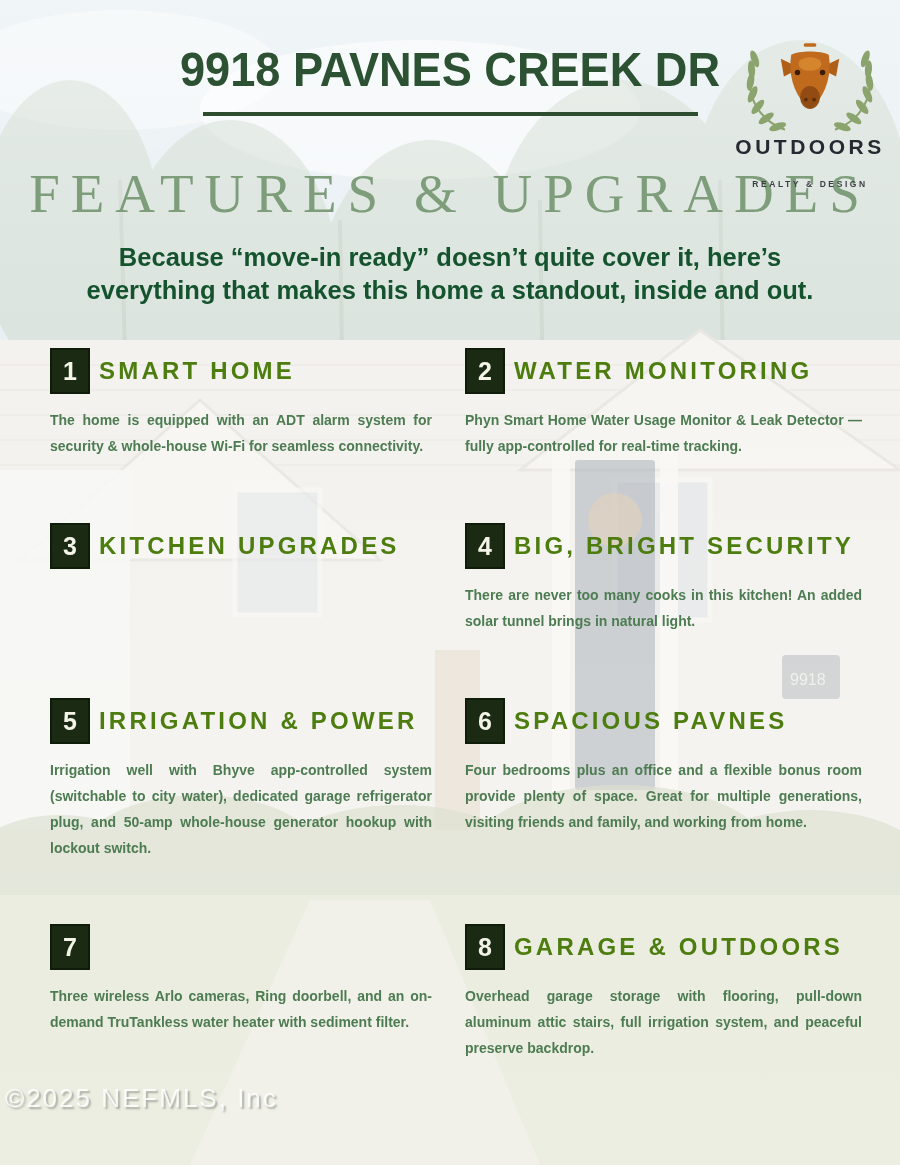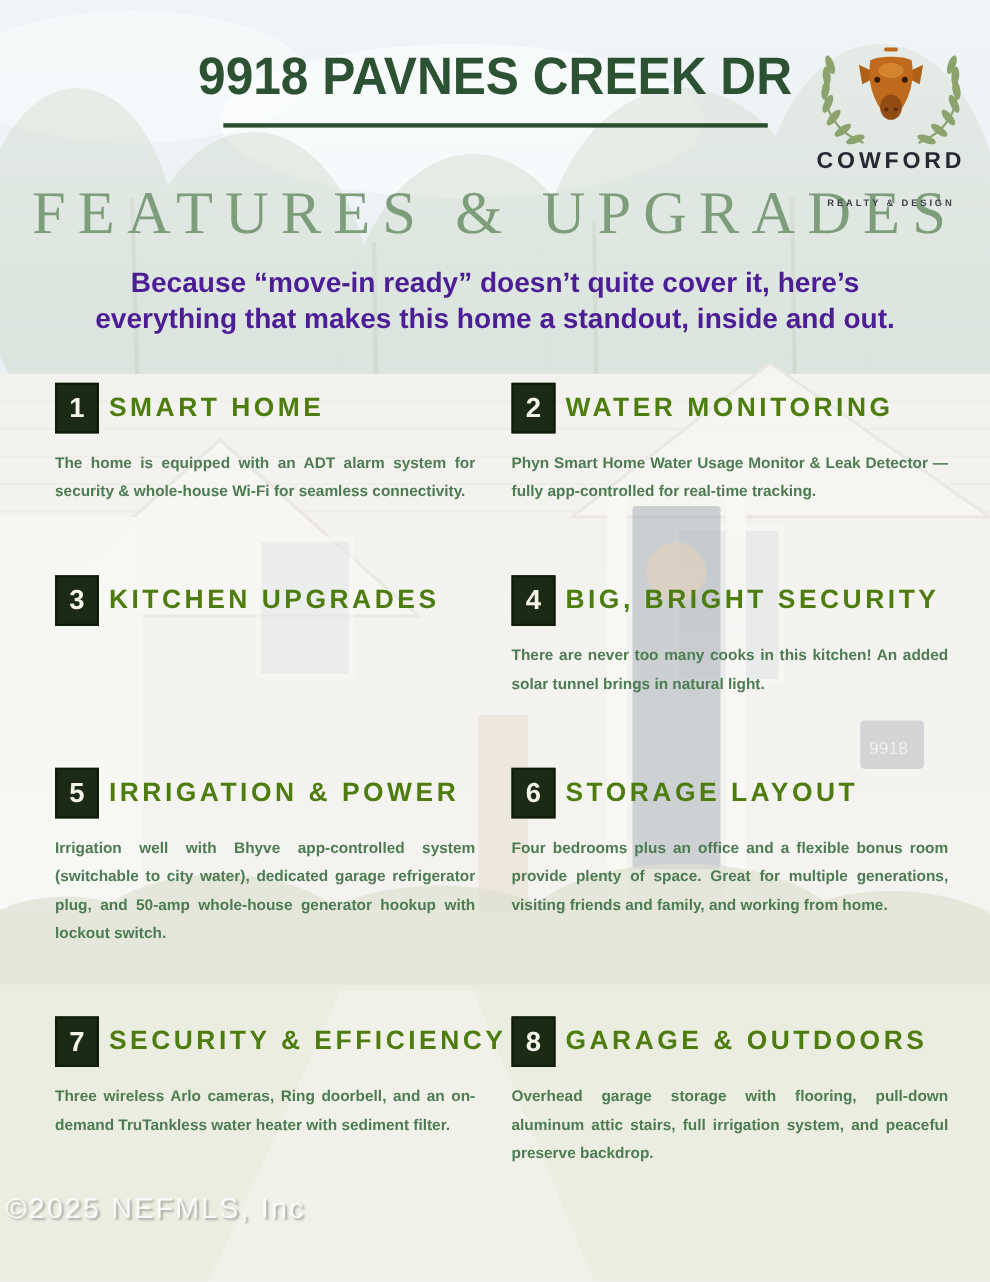--- a/index.html
+++ b/index.html
@@ -23,21 +23,21 @@
   .logo svg { display:block; margin:0 auto; }
   .logo-name { font-size:21px; font-weight:bold; letter-spacing:3.5px; color:#262832; margin-top:1px; }
   .logo-tagline { font-size:8.5px; font-weight:bold; letter-spacing:2.6px; color:#3c3e46; margin-top:20px; }
 
   .features-heading {
     margin:46px 0 0; text-align:center; font-family:"Liberation Serif",serif;
     font-weight:normal; font-size:55px; letter-spacing:11px; color:#7e9d7b;
   }
   .subtitle {
     margin:16px 0 0; text-align:center; font-size:25.5px; font-weight:bold;
-    color:#4c1d95; line-height:33px;
+    color:#14532d; line-height:33px;
   }
 
   
   .grid {
     position:absolute; left:50px; top:348px; width:812px;
     display:grid; grid-template-columns:382px 1fr; column-gap:33px;
     grid-template-rows:175px 175px 226px auto;
   }
   .f-head { display:flex; align-items:center; gap:9px; }
   .badge {
@@ -165,21 +165,21 @@
         <polygon points="42,20 61,29 45,37" fill="#b05f16"></polygon>
         <polygon points="98,20 79,29 95,37" fill="#b05f16"></polygon>
         <path d="M52,16 C60,12 80,12 88,16 C91,34 86,52 74,65 C71,68 69,68 66,65 C54,52 49,34 52,16 Z" fill="#c06a1e"></path>
         <ellipse cx="70" cy="25" rx="11" ry="6.5" fill="#d98a33" opacity="0.85"></ellipse>
         <ellipse cx="70" cy="57" rx="9.5" ry="11" fill="#8f4a12" opacity="0.95"></ellipse>
         <circle cx="58" cy="33" r="2.6" fill="#3a1d06"></circle>
         <circle cx="82" cy="33" r="2.6" fill="#3a1d06"></circle>
         <circle cx="66" cy="59" r="1.8" fill="#5c2d08"></circle>
         <circle cx="74" cy="59" r="1.8" fill="#5c2d08"></circle>
       </svg>
-      <div class="logo-name">COWFORD</div>
+      <div class="logo-name">OUTDOORS</div>
       <div class="logo-tagline">REALTY &amp; DESIGN</div>
     </div>
 
     <h2 class="features-heading">FEATURES &amp; UPGRADES</h2>
 
     <p class="subtitle">
       <span>Because “move-in ready” doesn’t quite cover it, here’s</span><br>
       <span>everything that makes this home a standout, inside and out.</span>
     </p>
 
@@ -220,29 +220,28 @@
         <div class="f-head">
           <span class="badge">5</span>
           <h3 class="f-title">IRRIGATION &amp; POWER</h3>
         </div>
         <p class="f-body">Irrigation well with Bhyve app-controlled system (switchable to city water), dedicated garage refrigerator plug, and 50-amp whole-house generator hookup with lockout switch.</p>
       </section>
 
       <section class="feature">
         <div class="f-head">
           <span class="badge">6</span>
-          <h3 class="f-title">STORAGE LAYOUT</h3>
+          <h3 class="f-title">SPACIOUS PAVNES</h3>
         </div>
         <p class="f-body">Four bedrooms plus an office and a flexible bonus room provide plenty of space. Great for multiple generations, visiting friends and family, and working from home.</p>
       </section>
 
       <section class="feature">
         <div class="f-head">
           <span class="badge">7</span>
-          <h3 class="f-title">SECURITY &amp; EFFICIENCY</h3>
         </div>
         <p class="f-body">Three wireless Arlo cameras, Ring doorbell, and an on-demand TruTankless water heater with sediment filter.</p>
       </section>
 
       <section class="feature">
         <div class="f-head">
           <span class="badge">8</span>
           <h3 class="f-title">GARAGE &amp; OUTDOORS</h3>
         </div>
         <p class="f-body">Overhead garage storage with flooring, pull-down aluminum attic stairs, full irrigation system, and peaceful preserve backdrop.</p>

